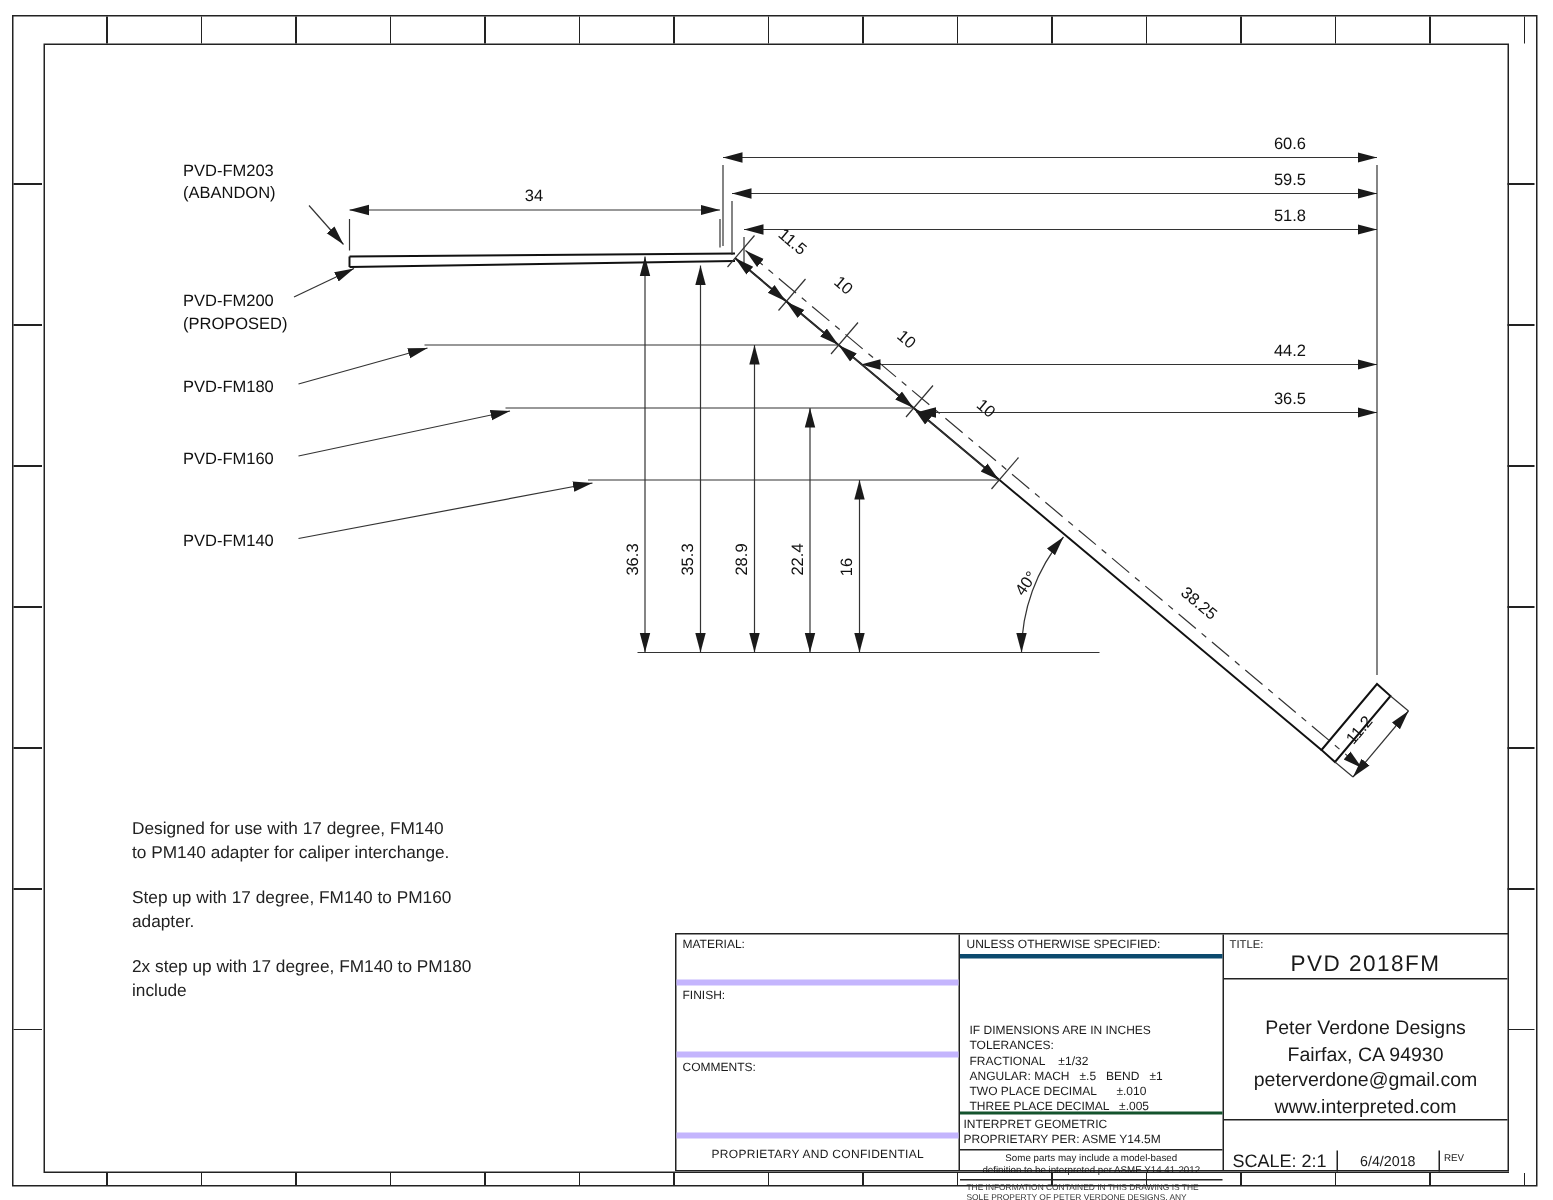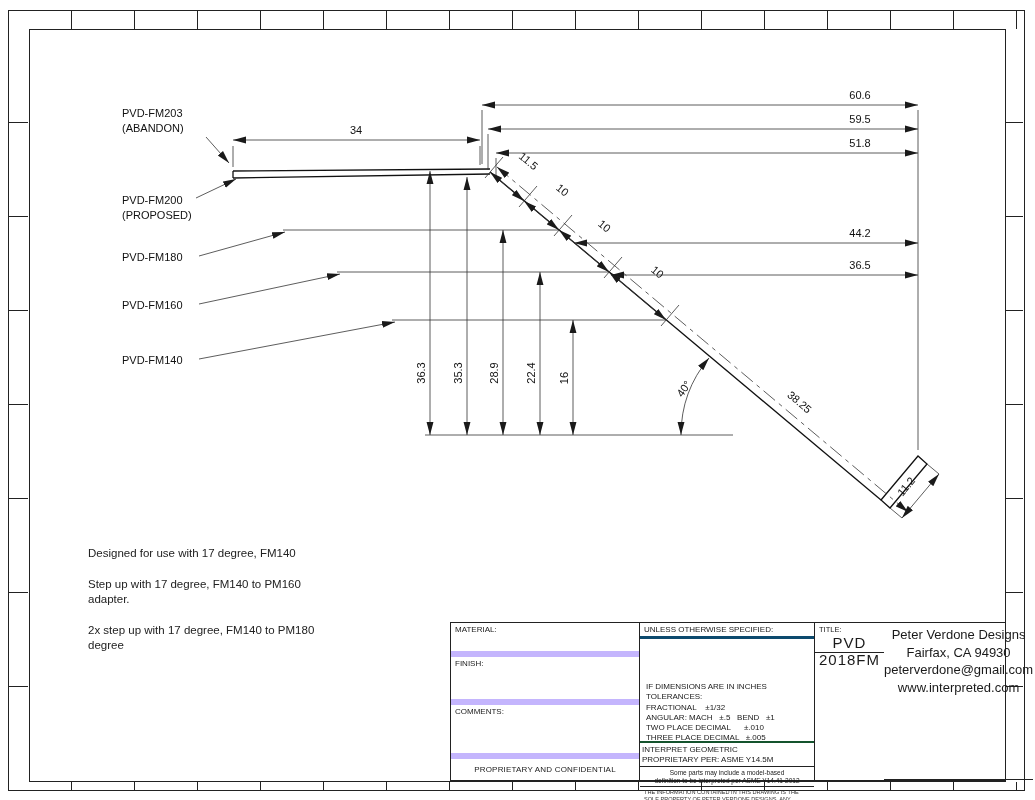--- a/index.html
+++ b/index.html
@@ -23,32 +23,32 @@
   .edge{stroke:#111;stroke-width:1.3;fill:none;}
   .thin{stroke:#333;stroke-width:0.8;fill:none;}
   .cl{stroke-dasharray:15 5 4 5;}
   
   .notes{left:88px;top:546px;font-size:11.5px;line-height:15.5px;color:#222;}
   .notes .para{margin-bottom:15px;}
   
   .tblock{left:450px;top:622px;width:556px;height:159px;display:flex;
           border:1px solid #222;box-sizing:border-box;background:#fff;font-size:8.5px;}
   .tb-left{width:190px;display:flex;flex-direction:column;border-right:1px solid #222;box-sizing:border-box;}
-  .tb-left .cell{border-bottom:6px solid #c4b5fd;padding:2px 4px;font-size:8px;box-sizing:border-box;}
+  .tb-left .cell{border-bottom:4px solid #c4b5fd;padding:2px 4px;font-size:8px;box-sizing:border-box;}
   .cell-material{height:34px;}
   .cell-finish{height:48px;}
   .cell-comments{flex:1;}
   .cell-prop{height:21px;border-bottom:none !important;display:flex;align-items:center;justify-content:center;font-size:7.5px;letter-spacing:.2px;}
   .tb-mid{width:176px;display:flex;flex-direction:column;border-right:1px solid #222;box-sizing:border-box;}
   .uos{border-bottom:3px solid #0c4a6e;padding:2px 4px;font-size:8px;}
   .tol{border-bottom:2px solid #14532d;padding:3px 6px;white-space:pre;line-height:10.3px;font-size:8px;height:64px;box-sizing:border-box;margin-top:40px;}
   .interpret{border-bottom:1px solid #222;text-align:left;padding:2px;line-height:10px;font-size:8px;height:24px;box-sizing:border-box;}
   .mbd{border-bottom:1px solid #222;text-align:center;font-size:6.5px;line-height:8px;padding:2px;height:20px;box-sizing:border-box;}
   .disclaimer{font-size:5.6px;line-height:6.6px;padding:2px 4px;color:#333;}
-  .tb-right{width:190px;display:flex;flex-direction:row;box-sizing:border-box;}
+  .tb-right{width:190px;display:flex;flex-direction:column;box-sizing:border-box;gap:20px;}
   .title-row{border-bottom:1px solid #222;height:30px;padding:2px 4px;box-sizing:border-box;}
   .title-label{font-size:7.5px;display:block;}
   .title-big{font-size:15px;text-align:center;letter-spacing:1px;margin-top:0;}
   .company{flex:1;text-align:center;font-size:13px;line-height:17.5px;padding-top:3px;border-bottom:1px solid #222;box-sizing:border-box;}
   .bottom-row{height:36px;display:flex;box-sizing:border-box;}
   .scale-cell{width:76px;border-right:1px solid #222;display:flex;align-items:center;padding-left:6px;font-size:12px;box-sizing:border-box;}
   .date-cell{width:68px;border-right:1px solid #222;display:flex;align-items:center;justify-content:center;font-size:9.5px;box-sizing:border-box;}
   .rev-cell{flex:1;font-size:6.5px;padding:2px 0 0 3px;box-sizing:border-box;}
 </style>
 </head>
@@ -159,28 +159,29 @@
     <text transform="translate(535,373) rotate(-90)" text-anchor="middle">22.4</text>
     <text transform="translate(568,378) rotate(-90)" text-anchor="middle">16</text>
     <text transform="translate(687,391) rotate(-55)" text-anchor="middle">40°</text>
     <text transform="translate(797,405) rotate(40)" text-anchor="middle">38.25</text>
     <text transform="translate(909,489) rotate(-50)" text-anchor="middle">11.2</text>
   </svg>
 
   <div class="abs notes">
     <div class="para">
       <div>Designed for use with 17 degree, FM140</div>
+      <div>to PM140 adapter for caliper interchange.</div>
     </div>
     <div class="para">
       <div>Step up with 17 degree, FM140 to PM160</div>
       <div>adapter.</div>
     </div>
     <div class="para">
       <div>2x step up with 17 degree, FM140 to PM180</div>
-      <div>degree</div>
+      <div>include</div>
     </div>
   </div>
 
   <div class="abs tblock">
     <div class="tb-left">
       <div class="cell cell-material">
         <span>MATERIAL:</span>
       </div>
       <div class="cell cell-finish">
         <span>FINISH:</span>

